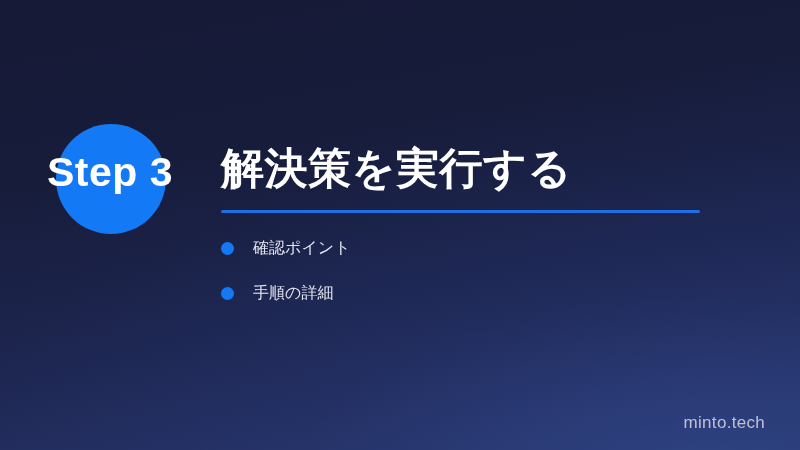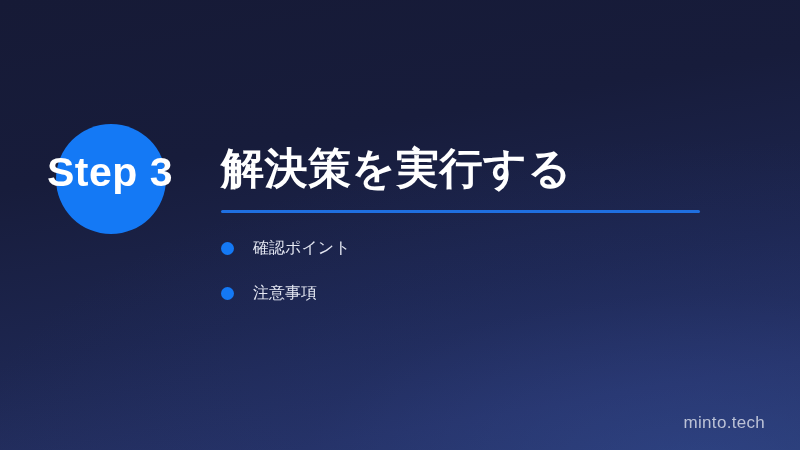--- a/index.html
+++ b/index.html
@@ -142,20 +142,20 @@
 
     <div class="title-divider"></div>
 
     <ul class="bullet-list">
       <li class="bullet-item">
         <span class="bullet-dot"></span>
         <span class="bullet-text">確認ポイント</span>
       </li>
       <li class="bullet-item">
         <span class="bullet-dot"></span>
-        <span class="bullet-text">注意事項</span>
+        <span class="bullet-text">手順の詳細</span>
       </li>
     </ul>
 
     <div class="footer-brand">minto.tech</div>
 
   </div>
 </div>
 
 </body></html>

